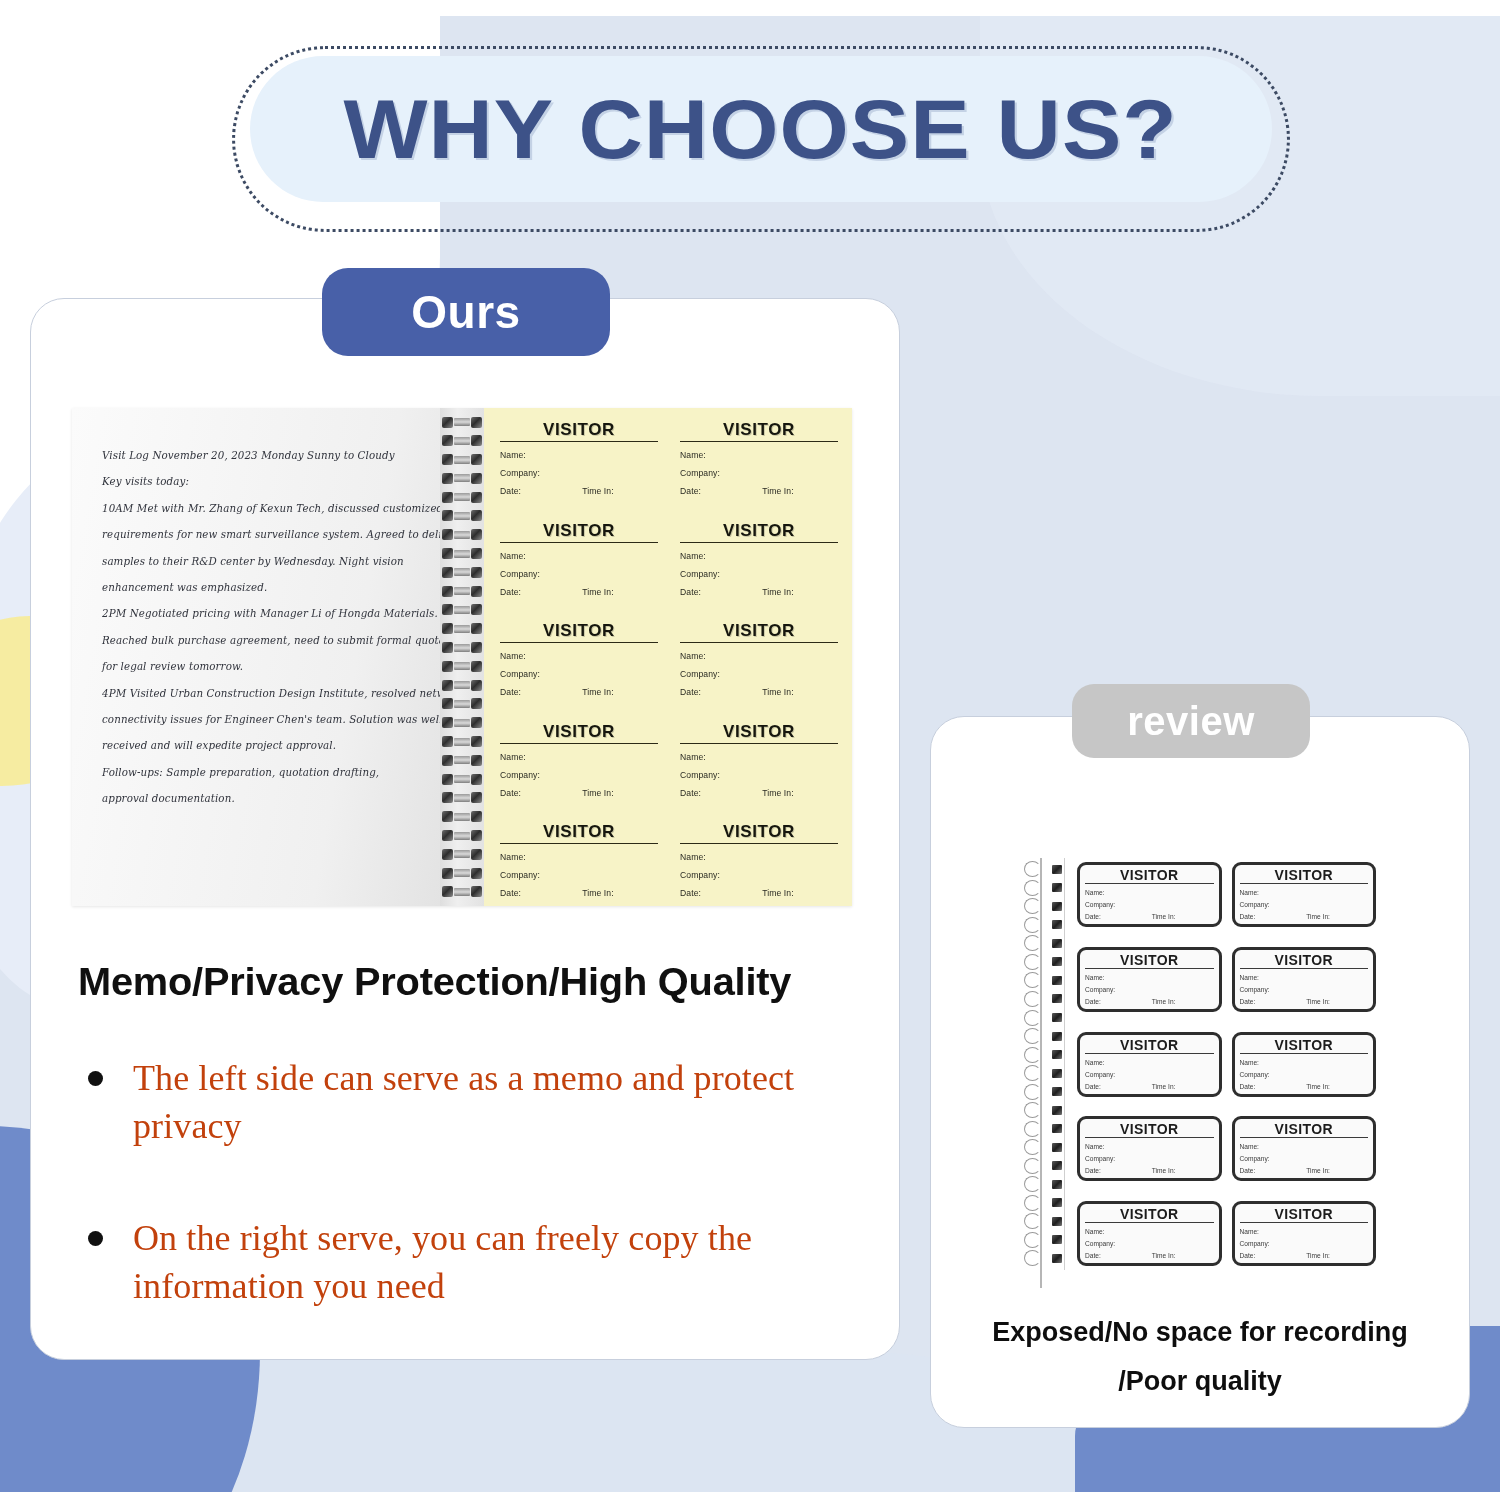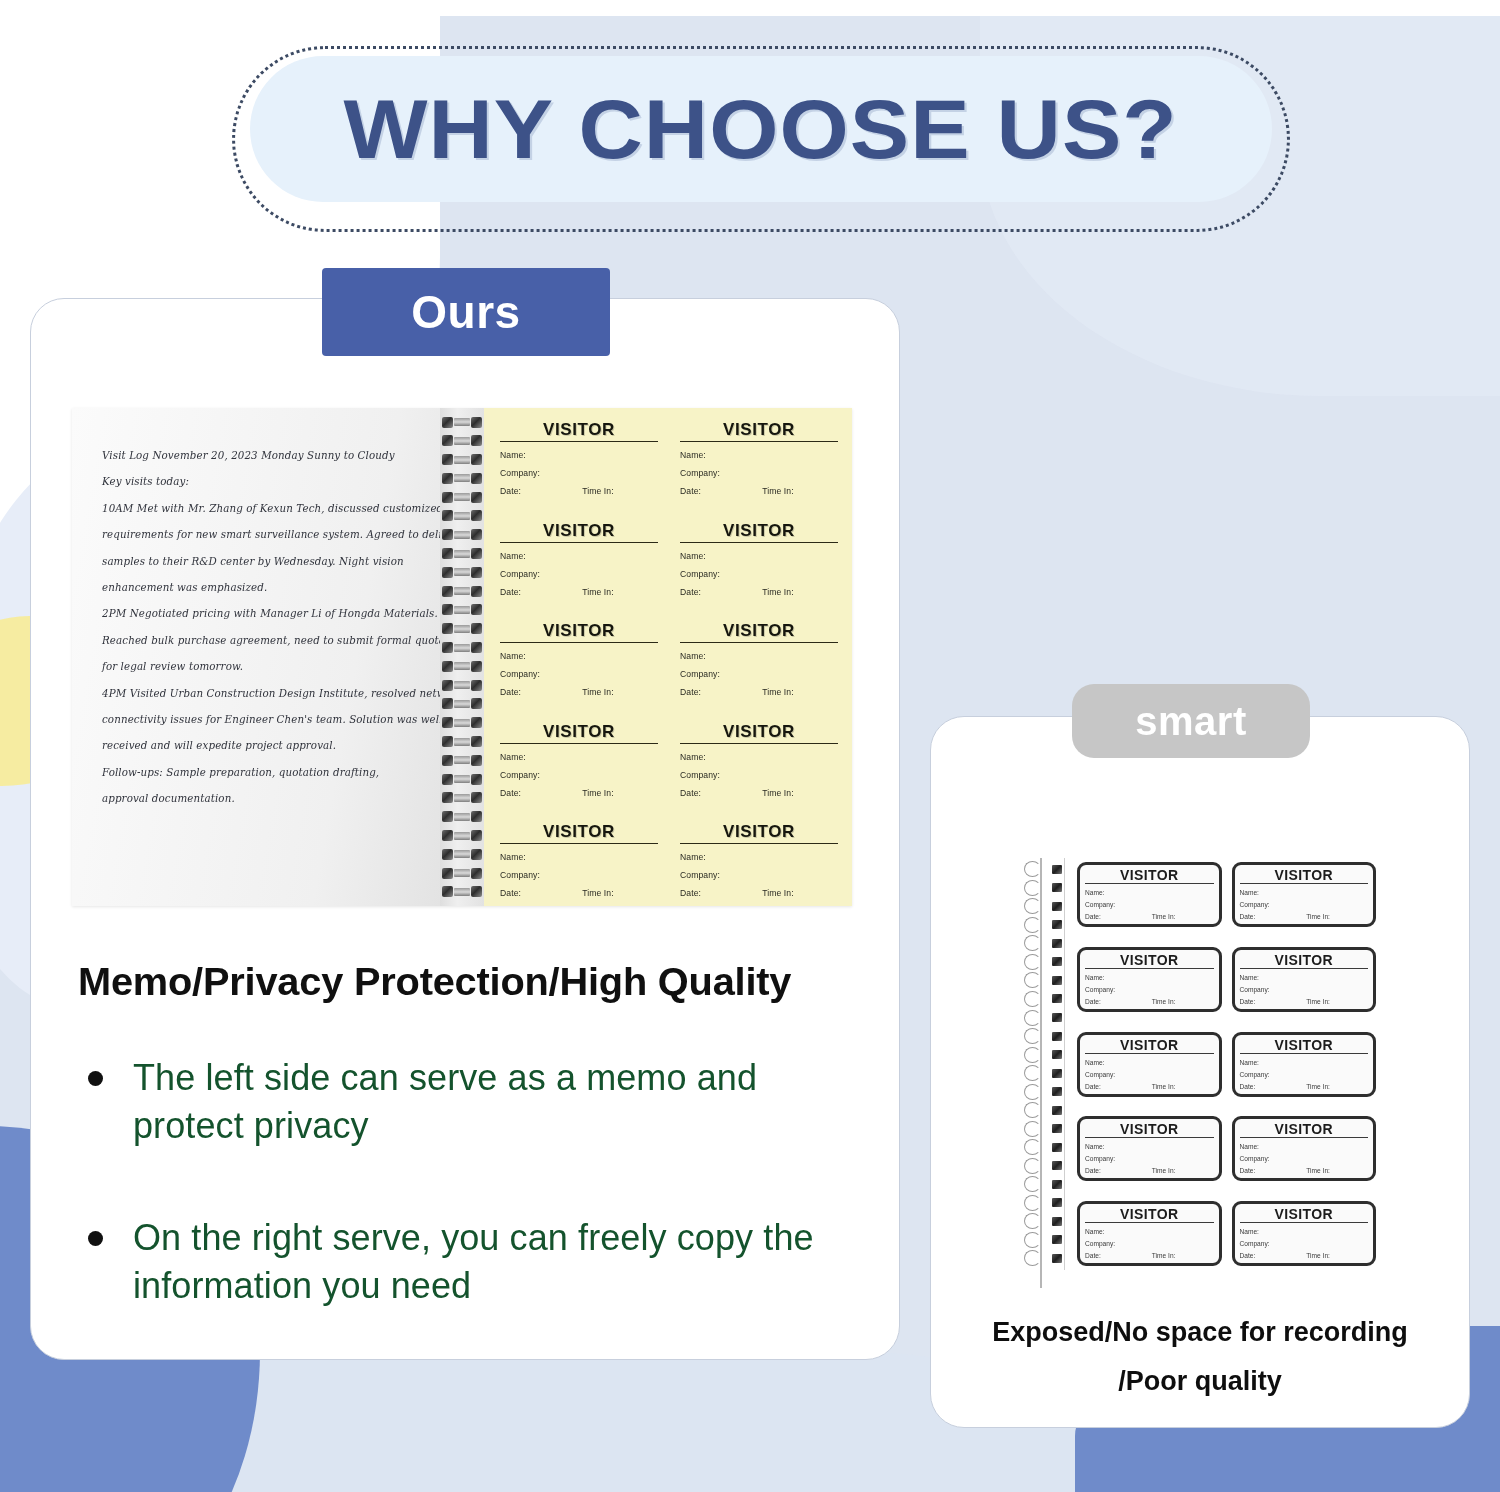--- a/index.html
+++ b/index.html
@@ -111,21 +111,21 @@
     border: 1px solid #c7cfdd;
     border-radius: 34px;
   }
 
   
   #ours-panel { left: 30px; top: 282px; width: 870px; height: 1062px; }
 
   .badge {
     position: absolute;
     display: flex; align-items: center; justify-content: center;
-    border-radius: 4px;
+    border-radius: 26px;
     color: #ffffff;
     font-weight: 700;
     letter-spacing: .5px;
   }
   #ours-badge {
     left: 322px; top: 252px;
     width: 288px; height: 88px;
     background: #4860a8;
     font-size: 46px;
   }
@@ -242,24 +242,24 @@
     margin-bottom: 64px;
   }
   .bullet-dot {
     width: 15px; height: 15px;
     background: #111;
     border-radius: 50%;
     margin: 17px 30px 0 10px;
     flex: none;
   }
   .bullet-text {
-    font-family: Liberation Sans, sans-serif;
+    font-family: Liberation Serif, serif;
     font-size: 36px;
     line-height: 48px;
-    color: #14532d;
+    color: #c2410c;
     letter-spacing: .1px;
   }
 
   
   #other-panel { left: 930px; top: 700px; width: 540px; height: 712px; }
 
   .other-notebook {
     position: absolute;
     left: 1022px; top: 842px;
     width: 360px; height: 412px;
@@ -709,21 +709,21 @@
             <div class="ovrow-inline">
               <div class="ovfield">Date:</div>
               <div class="ovfield">Time In:</div>
             </div>
           </div>
         </div>
       </div>
   </div>
 
   <div class="badge" id="other-badge">
-    <span>smart</span>
+    <span>review</span>
   </div>
 
   <div id="other-caption">
     <div>Exposed/No space for recording</div>
     <div>/Poor quality</div>
   </div>
 
 </div>
 
 </body></html>

